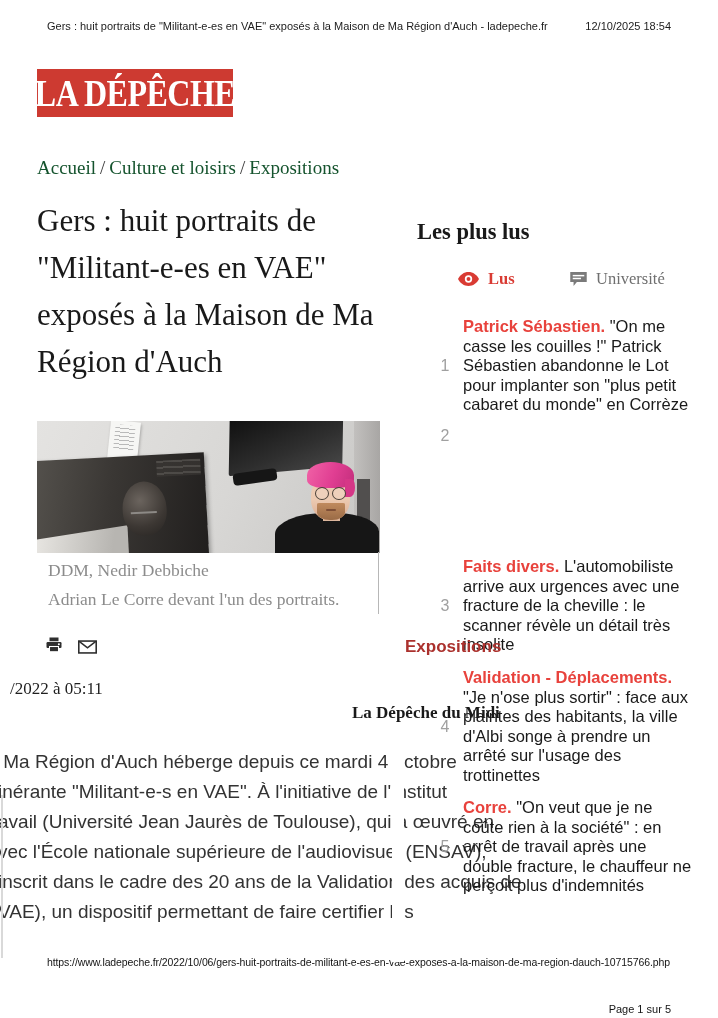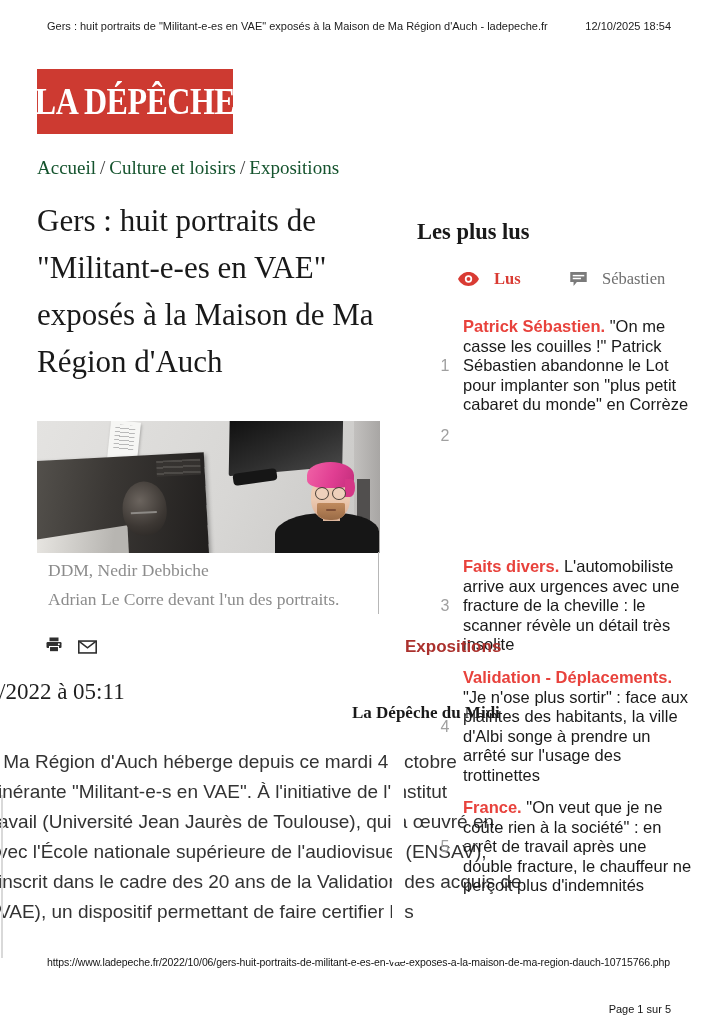--- a/index.html
+++ b/index.html
@@ -7,21 +7,21 @@
     width:718px;height:1018px;position:relative;background:#ffffff;
     font-family:"Liberation Sans",sans-serif;color:#1a1a1a;overflow:hidden;
   }
   .abs{position:absolute;}
   
   .ph-left{left:47px;top:20px;font-size:11px;color:#1c1c1c;}
   .ph-right{right:47px;top:20px;font-size:11px;color:#1c1c1c;}
   .pf-url{left:47px;top:956px;font-size:10.5px;color:#141414;letter-spacing:-0.1px;}
   .pf-page{right:47px;top:955px;font-size:11px;color:#141414;margin-top:48px;}
   
-  .logo{left:37px;top:69px;width:196px;height:65px;background:#cd3a31;
+  .logo{left:37px;top:69px;width:196px;height:48px;background:#cd3a31;
     display:flex;align-items:center;justify-content:center;}
   .logo span{font-family:"Liberation Serif",serif;font-weight:bold;color:#fff;
     font-size:32px;letter-spacing:-0.5px;transform:scaleY(1.18);white-space:nowrap;}
   
   .breadcrumb{left:37px;top:157px;font-family:"Liberation Serif",serif;
     font-size:19px;color:#b2302c;}
   .breadcrumb .sep{color:#3c3c3c;padding:0 4px;}
   .breadcrumb a{color:#14532d;text-decoration:none;}
   
   .headline{left:37px;top:197px;width:358px;font-family:"Liberation Serif",serif;
@@ -68,32 +68,32 @@
   .man-mouth{position:absolute;left:289px;top:88px;width:10px;height:2px;background:#7d4e36;border-radius:2px;}
   
   .caption{left:48px;top:556px;font-family:"Liberation Serif",serif;font-size:17.5px;
     line-height:29px;color:#8c8c8c;}
   .caption-divider{left:378px;top:552px;width:1px;height:62px;background:#b7b7b7;}
   
   .icon-btn{width:20px;height:20px;display:flex;align-items:center;justify-content:center;}
   .print-btn{left:44px;top:635px;}
   .mail-btn{left:77px;top:637px;}
   
-  .date-line{left:-1px;top:679px;font-family:"Liberation Serif",serif;font-size:23px;color:#1f1f1f;}
+  .date-line{left:-1px;top:679px;font-family:"Liberation Serif",serif;font-size:17px;color:#1f1f1f;padding-left:11px;}
   .author{left:352px;top:703px;font-family:"Liberation Serif",serif;font-weight:bold;
     font-size:17px;color:#191919;z-index:5;}
   
   .body-text{left:-2px;top:747px;z-index:1;font-size:19px;line-height:30px;color:#333;}
   .body-text div{white-space:pre;}
   .white-strip{left:392px;top:744px;width:12px;height:218px;background:#ffffff;z-index:2;}
   .edge-line{left:1px;top:795px;width:1.5px;height:163px;background:#d9d9d9;z-index:2;}
   
   .sb-title{left:417px;top:219px;font-family:"Liberation Serif",serif;font-weight:bold;
     font-size:22.5px;color:#191919;z-index:3;}
-  .tab{display:flex;align-items:center;gap:15px;z-index:3;}
+  .tab{display:flex;align-items:center;gap:9px;z-index:3;}
   .tab-lus{left:458px;top:269px;}
   .tab-com{left:570px;top:269px;}
   .tab-lus .lbl{font-family:"Liberation Serif",serif;font-weight:bold;font-size:16.5px;color:#d93b33;}
   .tab-com .lbl{font-family:"Liberation Serif",serif;font-size:16.5px;color:#6f6f6f;}
   .sb-item{display:flex;z-index:3;width:290px;}
   .sb-rank{width:36px;text-align:center;align-self:center;font-size:16px;color:#a0a0a0;flex:none;}
   .sb-text{width:232px;font-size:16.5px;line-height:19.5px;color:#1a1a1a;}
   .sb-kicker{color:#e8423c;font-weight:bold;}
   .sb-i1{left:427px;top:317px;} .sb-i2{left:427px;top:427px;} .sb-i3{left:427px;top:557px;}
   .sb-i4{left:427px;top:668px;} .sb-i5{left:427px;top:798px;}
@@ -183,41 +183,41 @@
     <circle cx="12" cy="8" r="2.2" fill="#d93b33"></circle>
   </svg>
   <span class="lbl">Lus</span>
 </div>
 <div class="abs tab tab-com">
   <svg width="17" height="14" viewBox="0 0 20 17">
     <path d="M0 0h20v12H8l-4 5v-5H0z" fill="#7a7a7a"></path>
     <rect x="3" y="3.5" width="14" height="1.8" fill="#fff"></rect>
     <rect x="3" y="7" width="10" height="1.8" fill="#fff"></rect>
   </svg>
-  <span class="lbl">Sébastien</span>
+  <span class="lbl">Université</span>
 </div>
 
 <div class="abs sb-item sb-i1">
   <div class="sb-rank">1</div>
   <div class="sb-text"><span class="sb-kicker">Patrick Sébastien.</span> <span>"On me casse les couilles !" Patrick Sébastien abandonne le Lot pour implanter son "plus petit cabaret du monde" en Corrèze</span></div>
 </div>
 <div class="abs sb-item sb-i2">
   <div class="sb-rank">2</div>
 </div>
 <div class="abs sb-item sb-i3">
   <div class="sb-rank">3</div>
   <div class="sb-text"><span class="sb-kicker">Faits divers.</span> <span>L'automobiliste arrive aux urgences avec une fracture de la cheville : le scanner révèle un détail très insolite</span></div>
 </div>
 <div class="abs sb-item sb-i4">
   <div class="sb-rank">4</div>
   <div class="sb-text"><span class="sb-kicker">Validation - Déplacements.</span> <span>"Je n'ose plus sortir" : face aux plaintes des habitants, la ville d'Albi songe à prendre un arrêté sur l'usage des trottinettes</span></div>
 </div>
 <div class="abs sb-item sb-i5">
   <div class="sb-rank">5</div>
-  <div class="sb-text"><span class="sb-kicker">France.</span> <span>"On veut que je ne coûte rien à la société" : en arrêt de travail après une double fracture, le chauffeur ne perçoit plus d'indemnités</span></div>
+  <div class="sb-text"><span class="sb-kicker">Corre.</span> <span>"On veut que je ne coûte rien à la société" : en arrêt de travail après une double fracture, le chauffeur ne perçoit plus d'indemnités</span></div>
 </div>
 
 <div class="abs section-label">Expositions</div>
 
 <div class="abs author">La Dépêche du Midi</div>
 
 <div class="abs pf-url">https://www.ladepeche.fr/2022/10/06/gers-huit-portraits-de-militant-e-es-en-vae-exposes-a-la-maison-de-ma-region-dauch-10715766.php</div>
 <div class="abs pf-page">Page 1 sur 5</div>
 
 </body></html>

